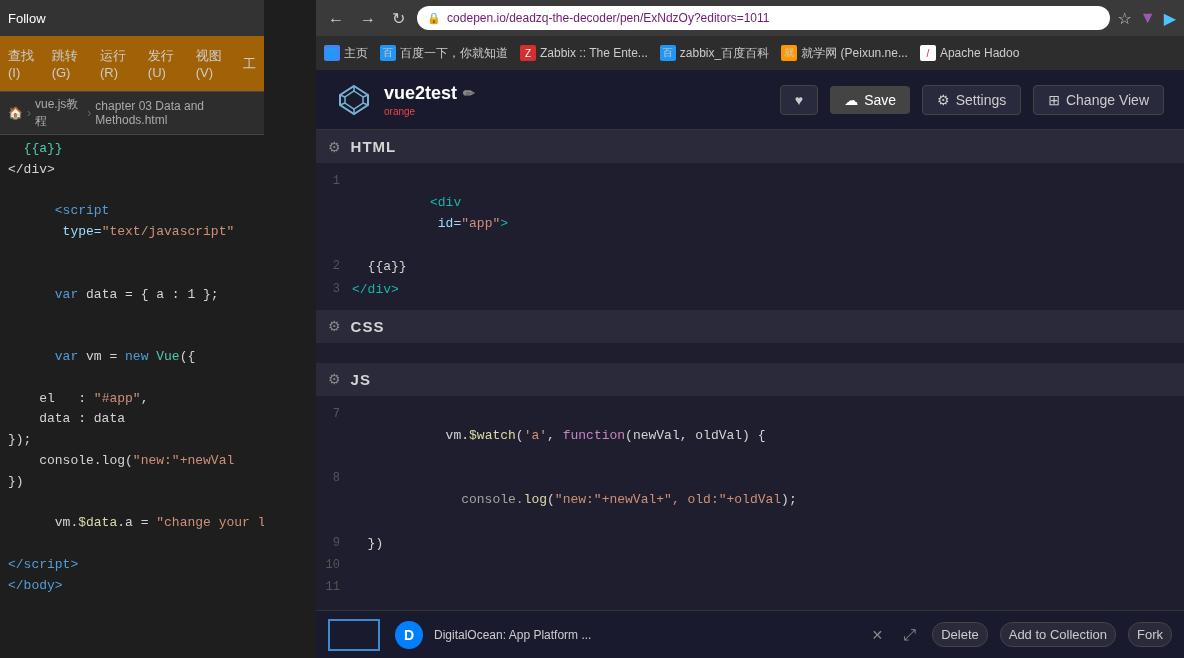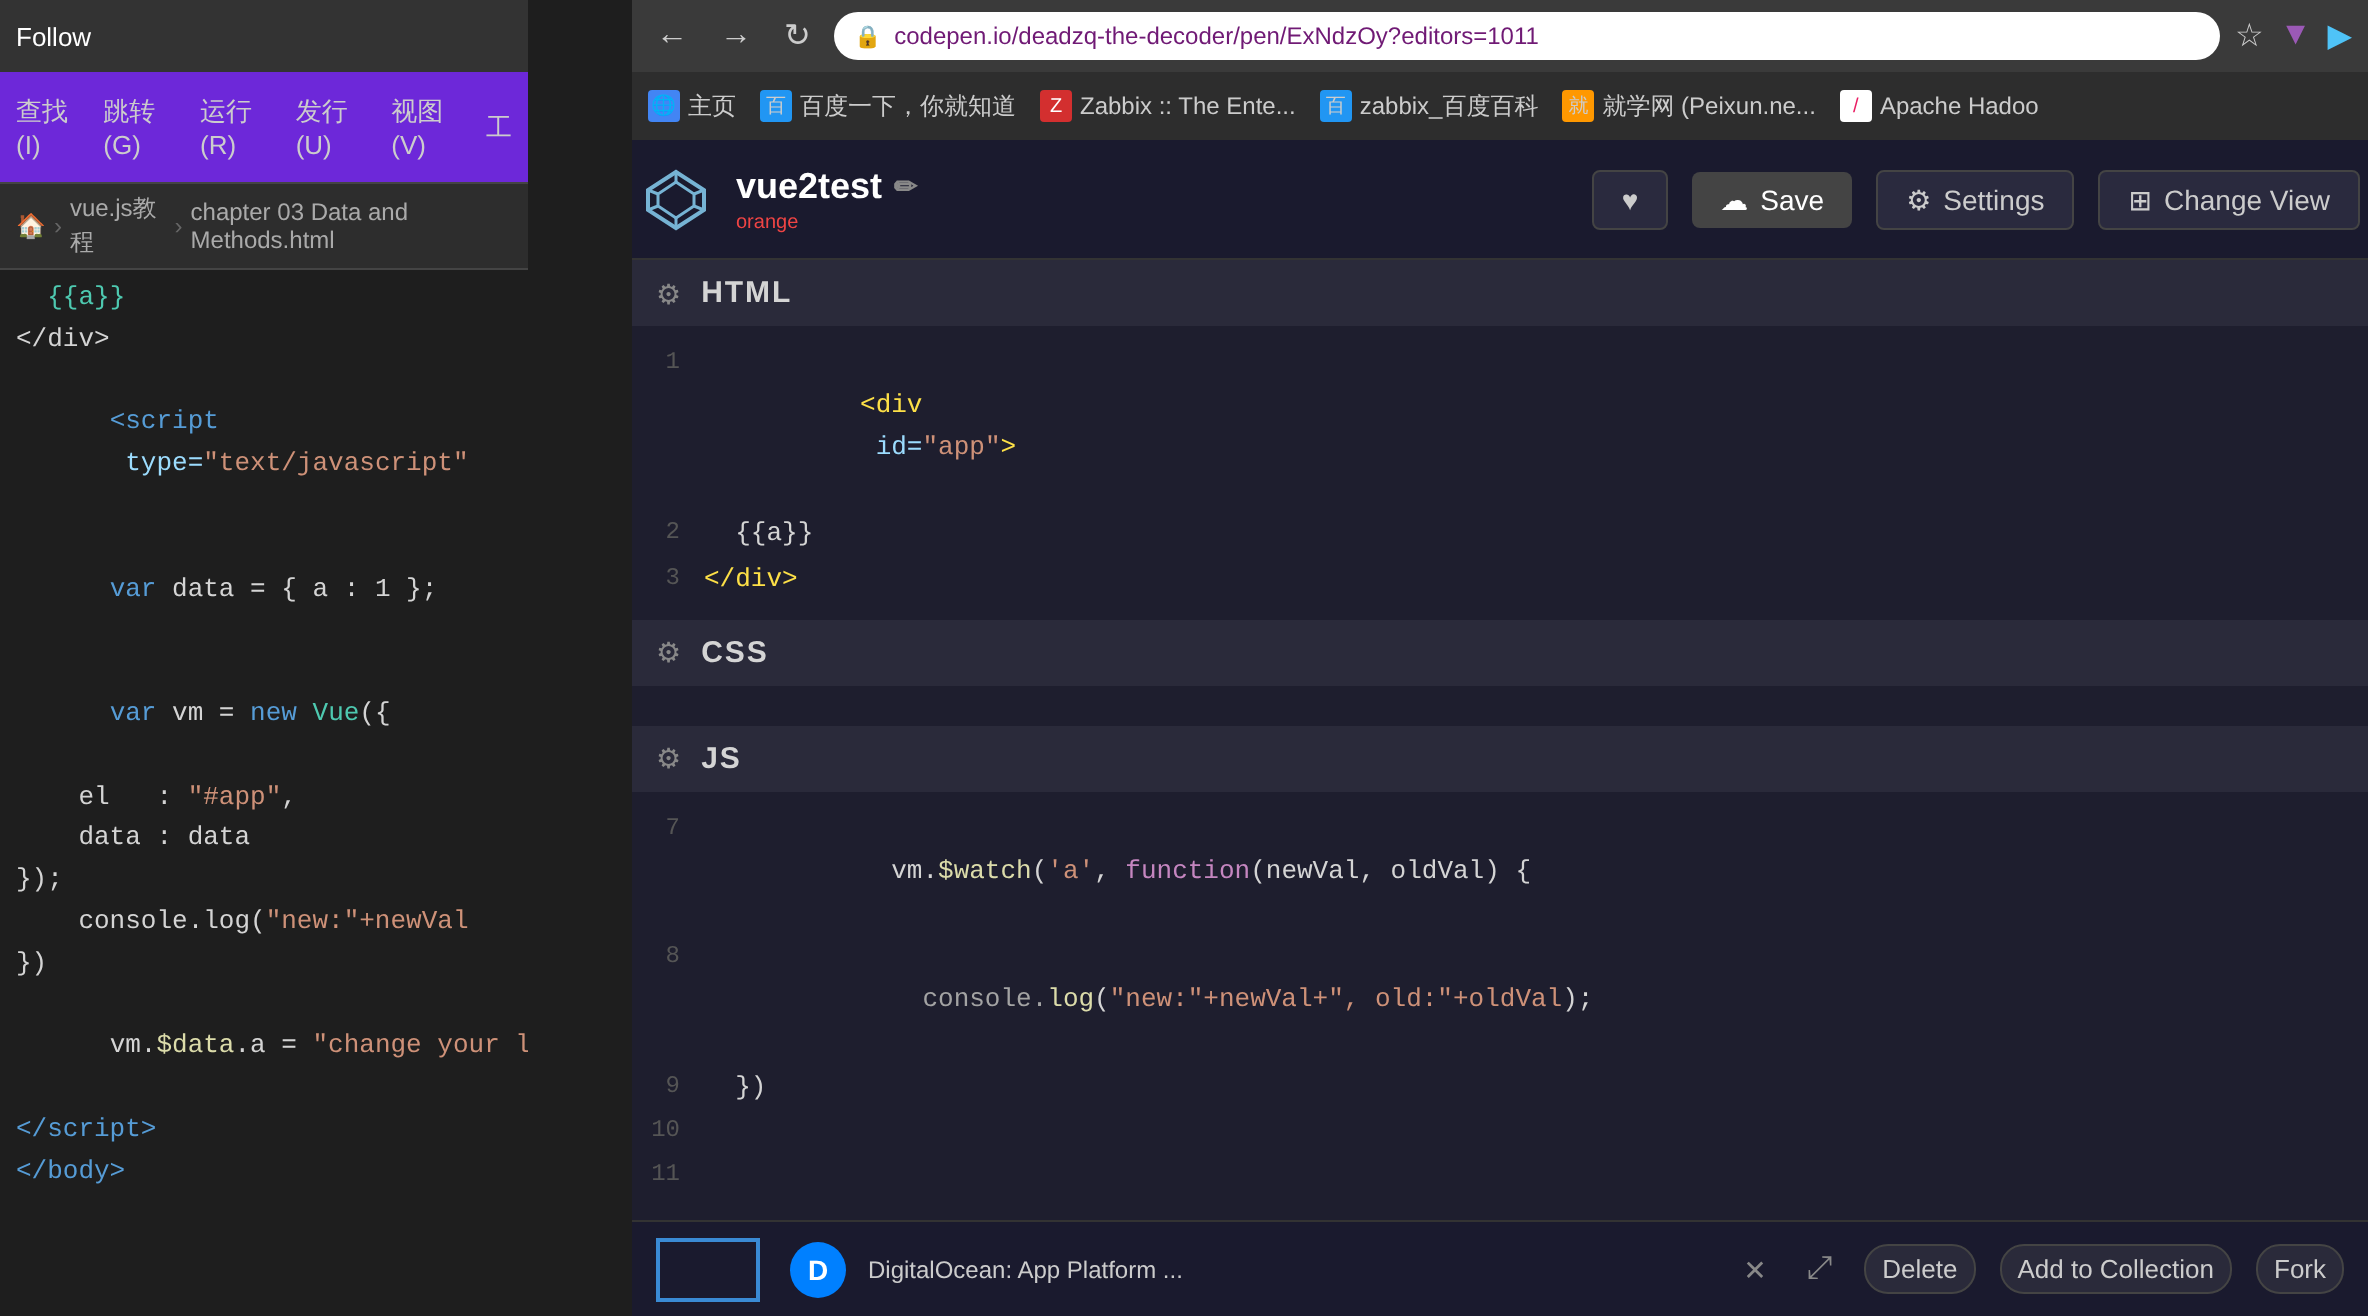--- a/index.html
+++ b/index.html
@@ -19,21 +19,21 @@
       background: #333;
       color: #fff;
       font-size: 13px;
       padding: 4px 8px;
       height: 36px;
       display: flex;
       align-items: center;
     }
 
     .editor-toolbar {
-      background: #6d28d9;
+      background: #a16207;
       height: 56px;
       display: flex;
       align-items: center;
       padding: 0 8px;
       gap: 16px;
       border-bottom: 1px solid #444;
     }
 
     .editor-toolbar-item {
       color: #ccc;
@@ -162,21 +162,21 @@
       justify-content: center;
       font-size: 10px;
     }
 
     
     .codepen-header {
       background: #1a1a2e;
       height: 60px;
       display: flex;
       align-items: center;
-      padding: 0 4px;
+      padding: 0 20px;
       gap: 12px;
       border-bottom: 1px solid #333;
     }
 
     .codepen-logo {
       width: 36px;
       height: 36px;
       display: flex;
       align-items: center;
       justify-content: center;
@@ -316,21 +316,21 @@
       border-radius: 12px;
       background: #2a2a3a;
     }
 
     .section-divider {
       height: 1px;
       background: #333;
     }
 
     
-    .tag { color: #fde047; }
+    .tag { color: #14b8a6; }
     .attr { color: #9cdcfe; }
     .val { color: #ce9178; }
     .fn { color: #dcdcaa; }
     .kw { color: #c586c0; }
     .str { color: #ce9178; }
   </style>
 </head>
 <body>
 
 <div class="left-panel">

